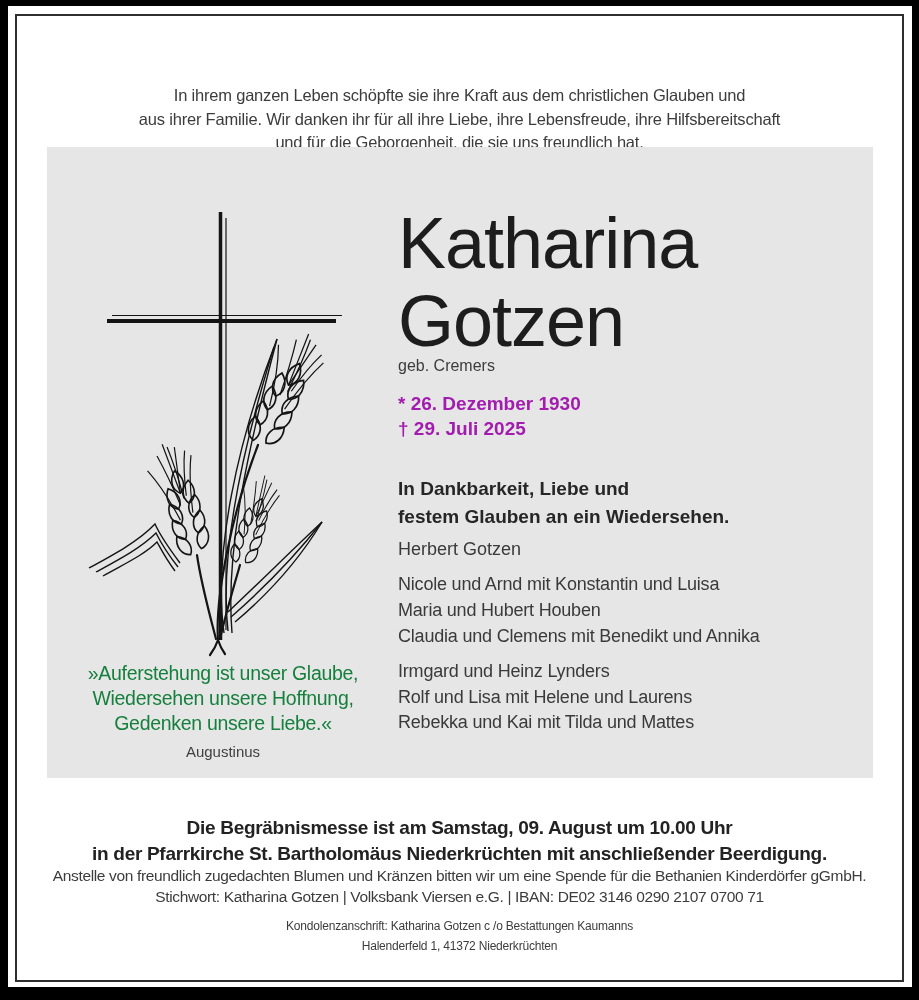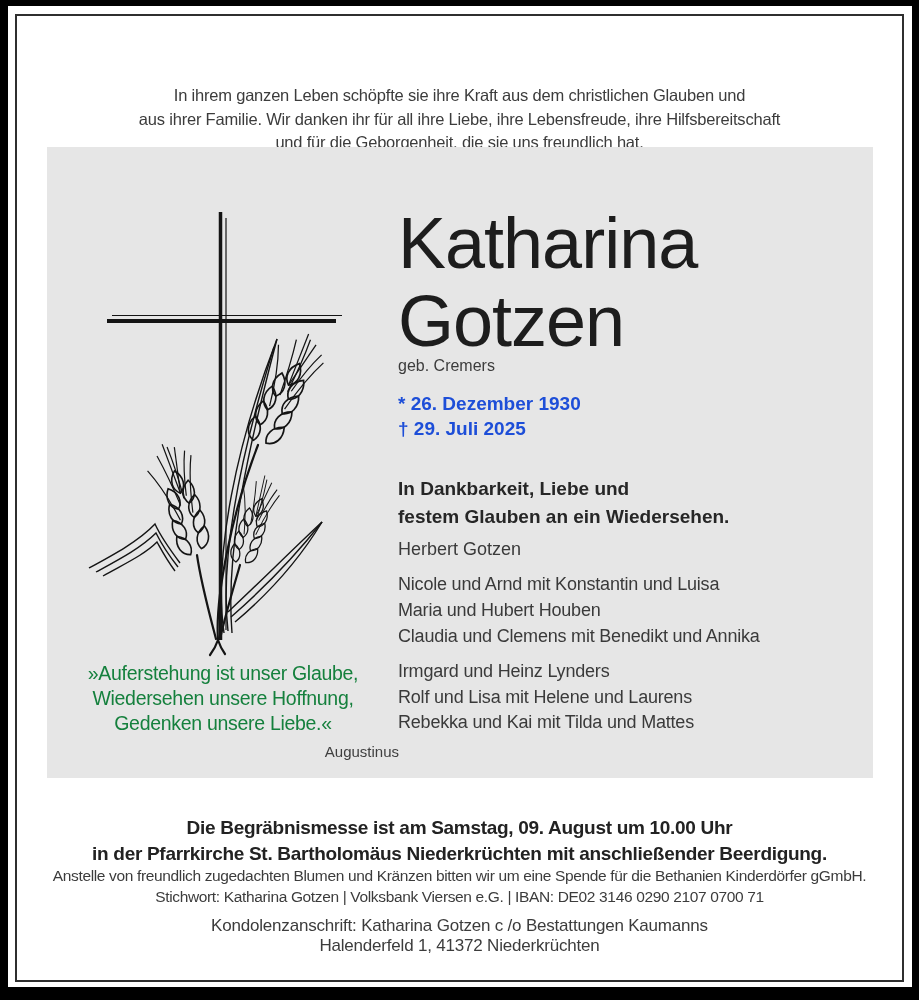--- a/index.html
+++ b/index.html
@@ -28,46 +28,46 @@
   .awns path{stroke-width:1.2px;}
   .leaf path{stroke-width:1.4px;}
   .stems path{stroke-width:2.2px;stroke-linecap:round;}
 
   .right-col{position:absolute;left:351px;top:0;width:470px;color:#333;}
   .name-block{
     position:absolute;top:57px;left:0;font-size:72px;line-height:78px;
     color:#1d1d1d;letter-spacing:-1px;font-weight:normal;margin:0;
   }
   .maiden{position:absolute;top:208px;left:0;font-size:16px;line-height:22px;color:#3c3c3c;}
-  .dates{position:absolute;top:244px;left:0;font-size:19px;line-height:25px;font-weight:bold;color:#1d4ed8;}
+  .dates{position:absolute;top:244px;left:0;font-size:19px;line-height:25px;font-weight:bold;color:#a21caf;}
   .dedication{position:absolute;top:328px;left:0;font-size:19px;line-height:28px;font-weight:bold;color:#262626;}
   .mourner-primary{position:absolute;top:390px;left:0;font-size:18px;line-height:25px;color:#3a3a3a;}
   .mourner-group1{position:absolute;top:424px;left:0;font-size:18px;line-height:26px;color:#3a3a3a;letter-spacing:-0.2px;}
   .mourner-group2{position:absolute;top:512px;left:0;font-size:18px;line-height:25.5px;color:#3a3a3a;letter-spacing:-0.2px;}
 
   .quote{
     position:absolute;left:0;top:514px;width:352px;text-align:center;
     font-size:19.5px;line-height:25px;font-weight:normal;color:#15803d;letter-spacing:-0.3px;
   }
   .quote-attr{
-    position:absolute;left:0;top:595px;width:352px;text-align:right;
+    position:absolute;left:0;top:595px;width:352px;text-align:center;
     font-size:15px;line-height:20px;color:#3f3f3f;
   }
 
   .service{
     position:absolute;left:30px;top:805px;width:859px;text-align:center;
     font-size:19px;line-height:26px;font-weight:bold;color:#222;letter-spacing:-0.3px;margin-top:10px;
   }
   .donation{
     position:absolute;left:30px;top:865px;width:859px;text-align:center;
     font-size:15.5px;line-height:21px;color:#3c3c3c;letter-spacing:-0.35px;
   }
   .condolence{
     position:absolute;left:30px;top:916px;width:859px;text-align:center;
-    font-size:17px;line-height:20px;color:#3c3c3c;letter-spacing:-0.2px;
+    font-size:12px;line-height:20px;color:#3c3c3c;letter-spacing:-0.2px;
   }
 </style>
 </head>
 <body>
 
 <div class="stage">
   <div class="page"></div>
   <div class="frame"></div>
 
   <div class="intro">

